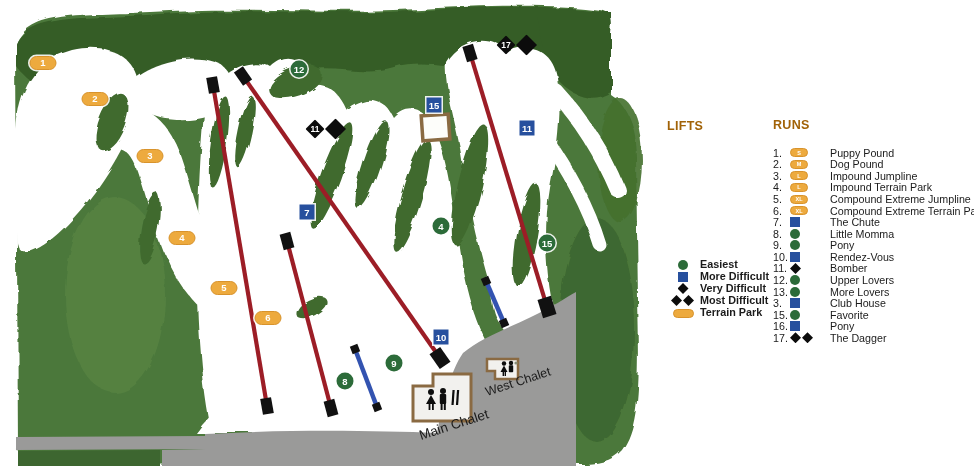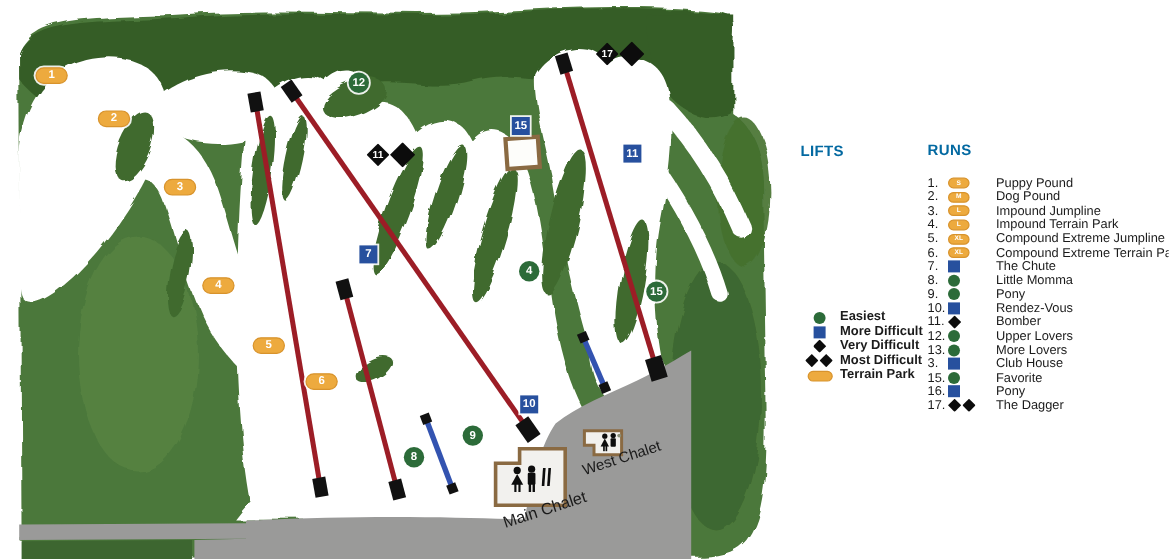--- a/index.html
+++ b/index.html
@@ -35,21 +35,21 @@
     width:19px; height:19px; background:#0c0c0c; font-size:8.5px;
     clip-path:polygon(50% 0,100% 50%,50% 100%,0 50%);
   }
   .marker.diamond2::after {
     content:""; position:absolute; left:10px; top:0; transform:translate(0,-50%);
     width:21px; height:21px; background:#0c0c0c;
     clip-path:polygon(50% 0,100% 50%,50% 100%,0 50%);
   }
 
   
-  .legend-title { margin:0; font-size:12.5px; font-weight:bold; letter-spacing:.3px; color:#0369a1; }
+  .legend-title { margin:0; font-size:12.5px; font-weight:bold; letter-spacing:.3px; color:#a16207; }
   .lifts-block { position:absolute; left:667px; top:119px; }
   .lifts-block .legend-title { margin-bottom:18px; }
   .lifts-list { list-style:none; margin:0; padding:0; font-size:10.7px; }
   .lifts-list li { line-height:11.6px; white-space:nowrap; }
 
   .runs-block { position:absolute; left:773px; top:118px; }
   .runs-block .legend-title { margin-bottom:15px; }
   .run-row { display:flex; align-items:center; height:11.57px; font-size:10.7px; white-space:nowrap; }
   .run-num { width:17px; }
   .sym-wrap { display:flex; align-items:center; }

